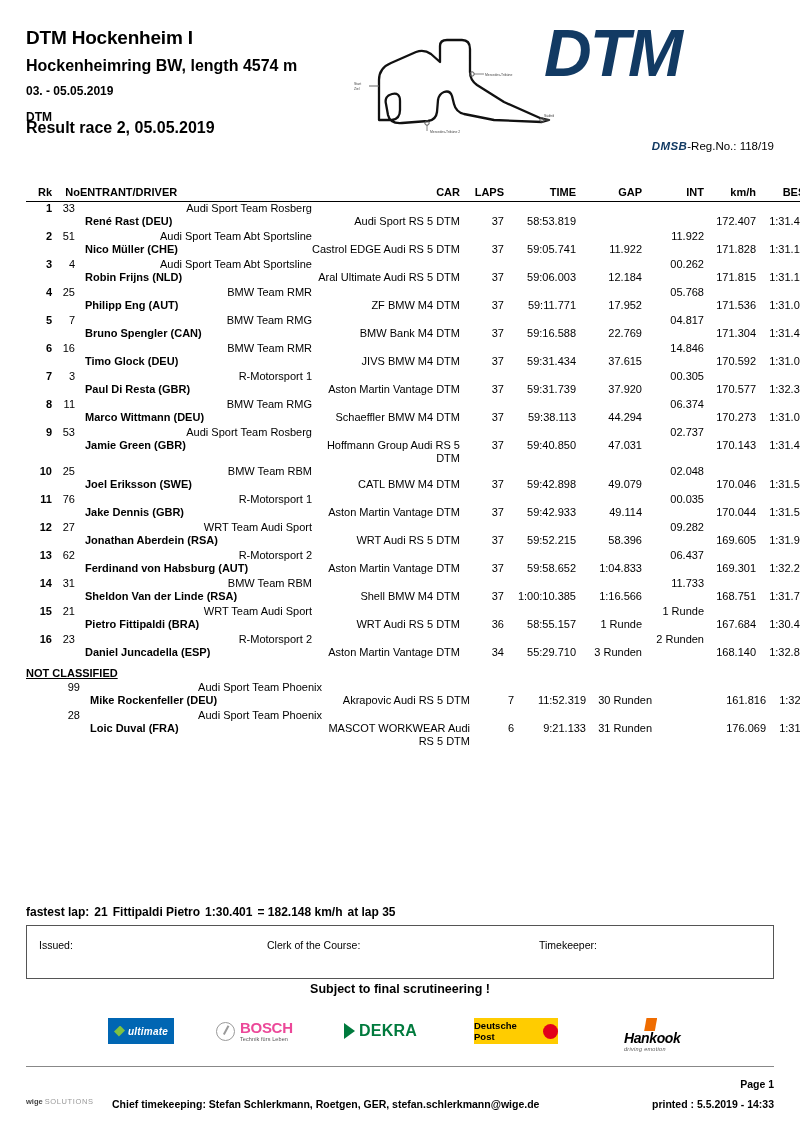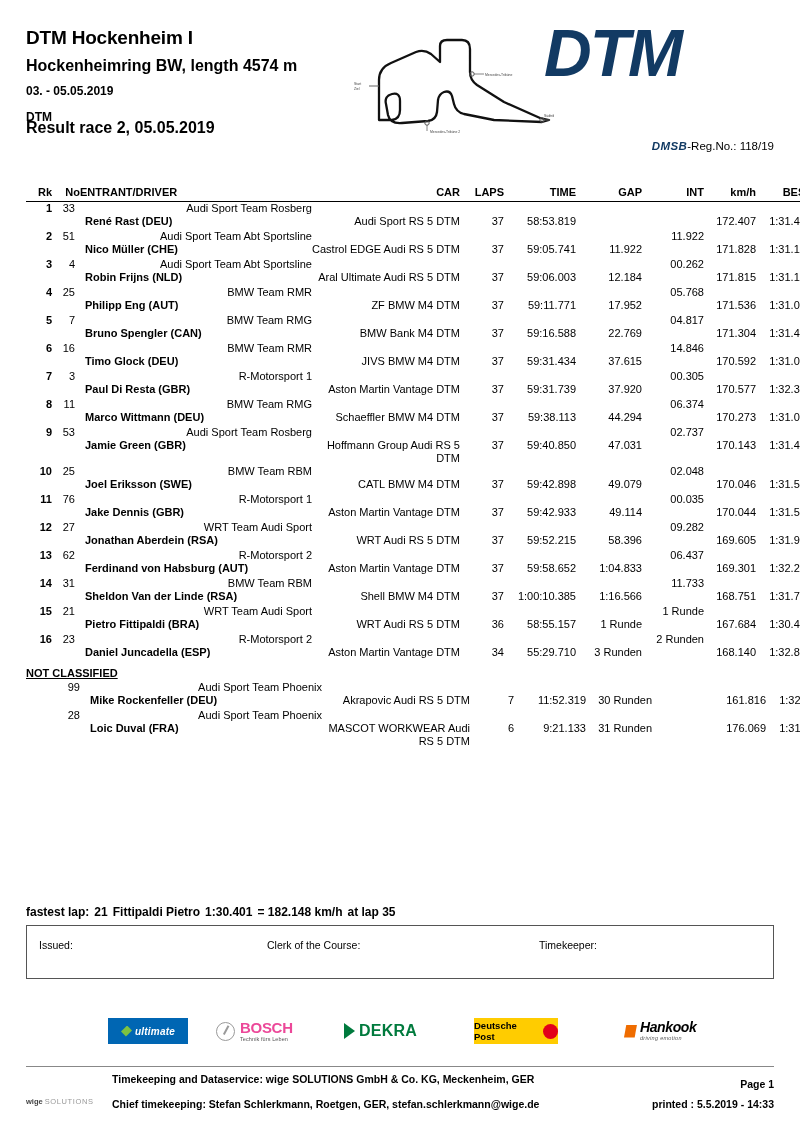--- a/index.html
+++ b/index.html
@@ -182,21 +182,21 @@
   }
   .sp {
     position: absolute;
     top: 0;
     height: 26px;
     display: flex;
     align-items: center;
   }
   .sp-ultimate {
     left: 82px;
-    width: 80px;
+    width: 66px;
     background: #0066b3;
     justify-content: center;
     color: #fff;
     font-size: 10px;
     font-style: italic;
     font-weight: bold;
     letter-spacing: 0.2px;
   }
   .sp-ultimate .leaf {
     width: 11px; height: 11px; margin-right: 3px;
@@ -227,21 +227,21 @@
   .sp-post {
     left: 448px; width: 84px; background: #ffcc00;
     justify-content: center; color: #000;
     font-size: 9.5px; font-weight: bold;
   }
   .sp-post .horn {
     width: 15px; height: 15px; margin-left: 4px;
     background: #e2001a; border-radius: 50%;
     position: relative; flex: none;
   }
-  .sp-hankook { left: 598px; }
+  .sp-hankook { left: 598px; flex-direction: column; }
   .sp-hankook .hk {
     width: 13px; height: 13px; margin-right: 3px; flex: none;
     background: #ef6c00;
     clip-path: polygon(18% 0, 100% 0, 82% 100%, 0 100%);
   }
   .sp-hankook .htxt { line-height: 1; }
   .sp-hankook .hname { font-size: 14px; font-weight: bold; font-style: italic; letter-spacing: -0.4px; }
   .sp-hankook .hslog { font-size: 5.5px; color: #555; font-style: italic; margin-top: 2px; letter-spacing: 0.3px; }
 
   
@@ -782,20 +782,21 @@
   <div class="fastest">
     <span>fastest lap:</span><span>21</span><span class="gapsm">Fittipaldi Pietro</span><span>1:30.401</span><span>= 182.148 km/h</span><span>at lap 35</span>
   </div>
 
   <div class="signbox">
     <div class="lbl sb-issued">Issued:</div>
     <div class="lbl sb-clerk">Clerk of the Course:</div>
     <div class="lbl sb-tk">Timekeeper:</div>
   </div>
 
+  <div class="subject">Subject to final scrutineering !</div>
 
   <div class="sponsors">
     <div class="sp sp-ultimate">
       <span class="leaf"></span>
       <span>ultimate</span>
     </div>
     <div class="sp sp-bosch">
       <span class="bcirc"></span>
       <span class="btext">
         <span class="bname" style="display:block">BOSCH</span>
@@ -817,18 +818,17 @@
         <span class="hslog" style="display:block">driving emotion</span>
       </span>
     </div>
   </div>
 
   <div class="botrule"></div>
   <div class="wige-mark">
     <span>wige</span>
     <span class="sol">SOLUTIONS</span>
   </div>
-  <div class="foot-l1">Timekeeping and Dataservice: wige SOLUTIONS GmbH &amp; Co. KG, Meckenheim, GER</div>
   <div class="foot-l2">Chief timekeeping: Stefan Schlerkmann, Roetgen, GER, stefan.schlerkmann@wige.de</div>
   <div class="foot-r1">Page 1</div>
   <div class="foot-r2">printed : 5.5.2019 - 14:33</div>
 
 </div>
 
 </body></html>

